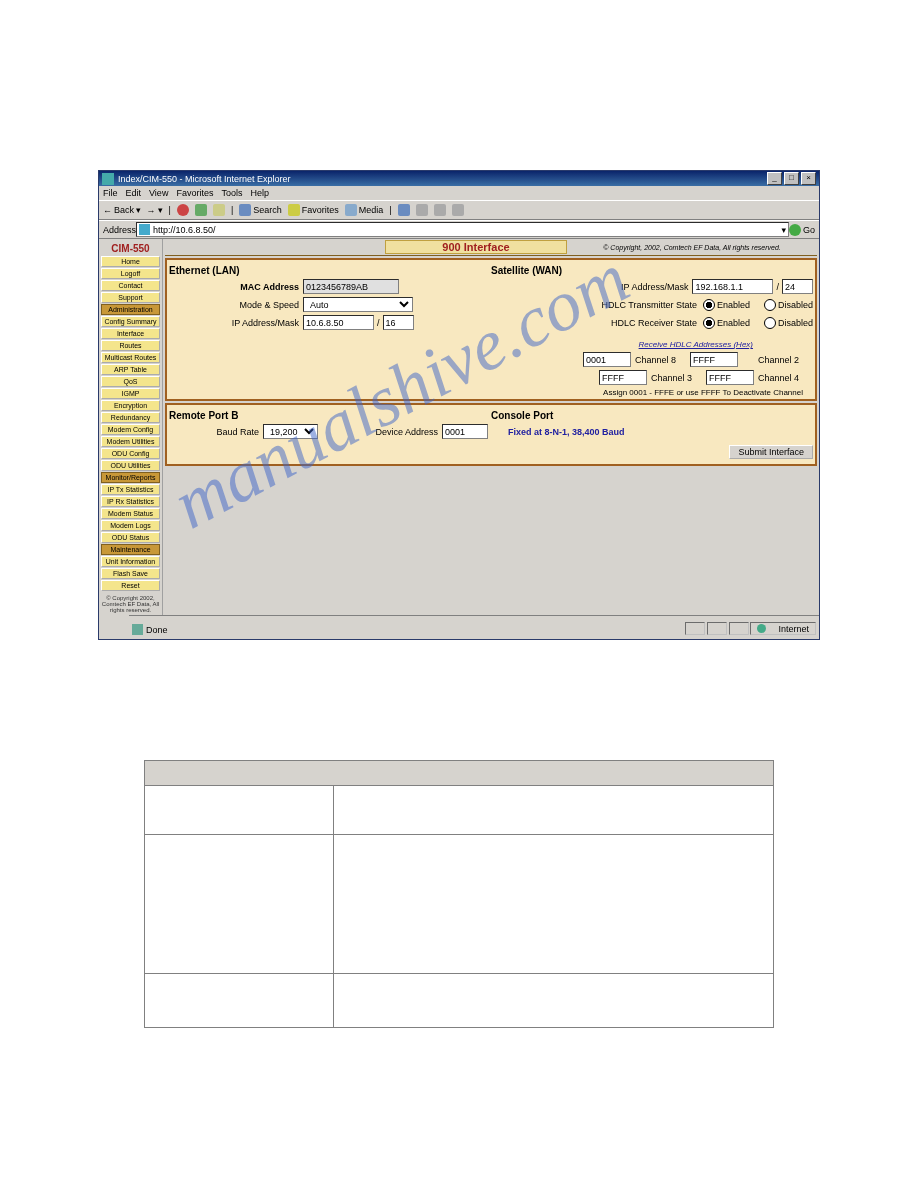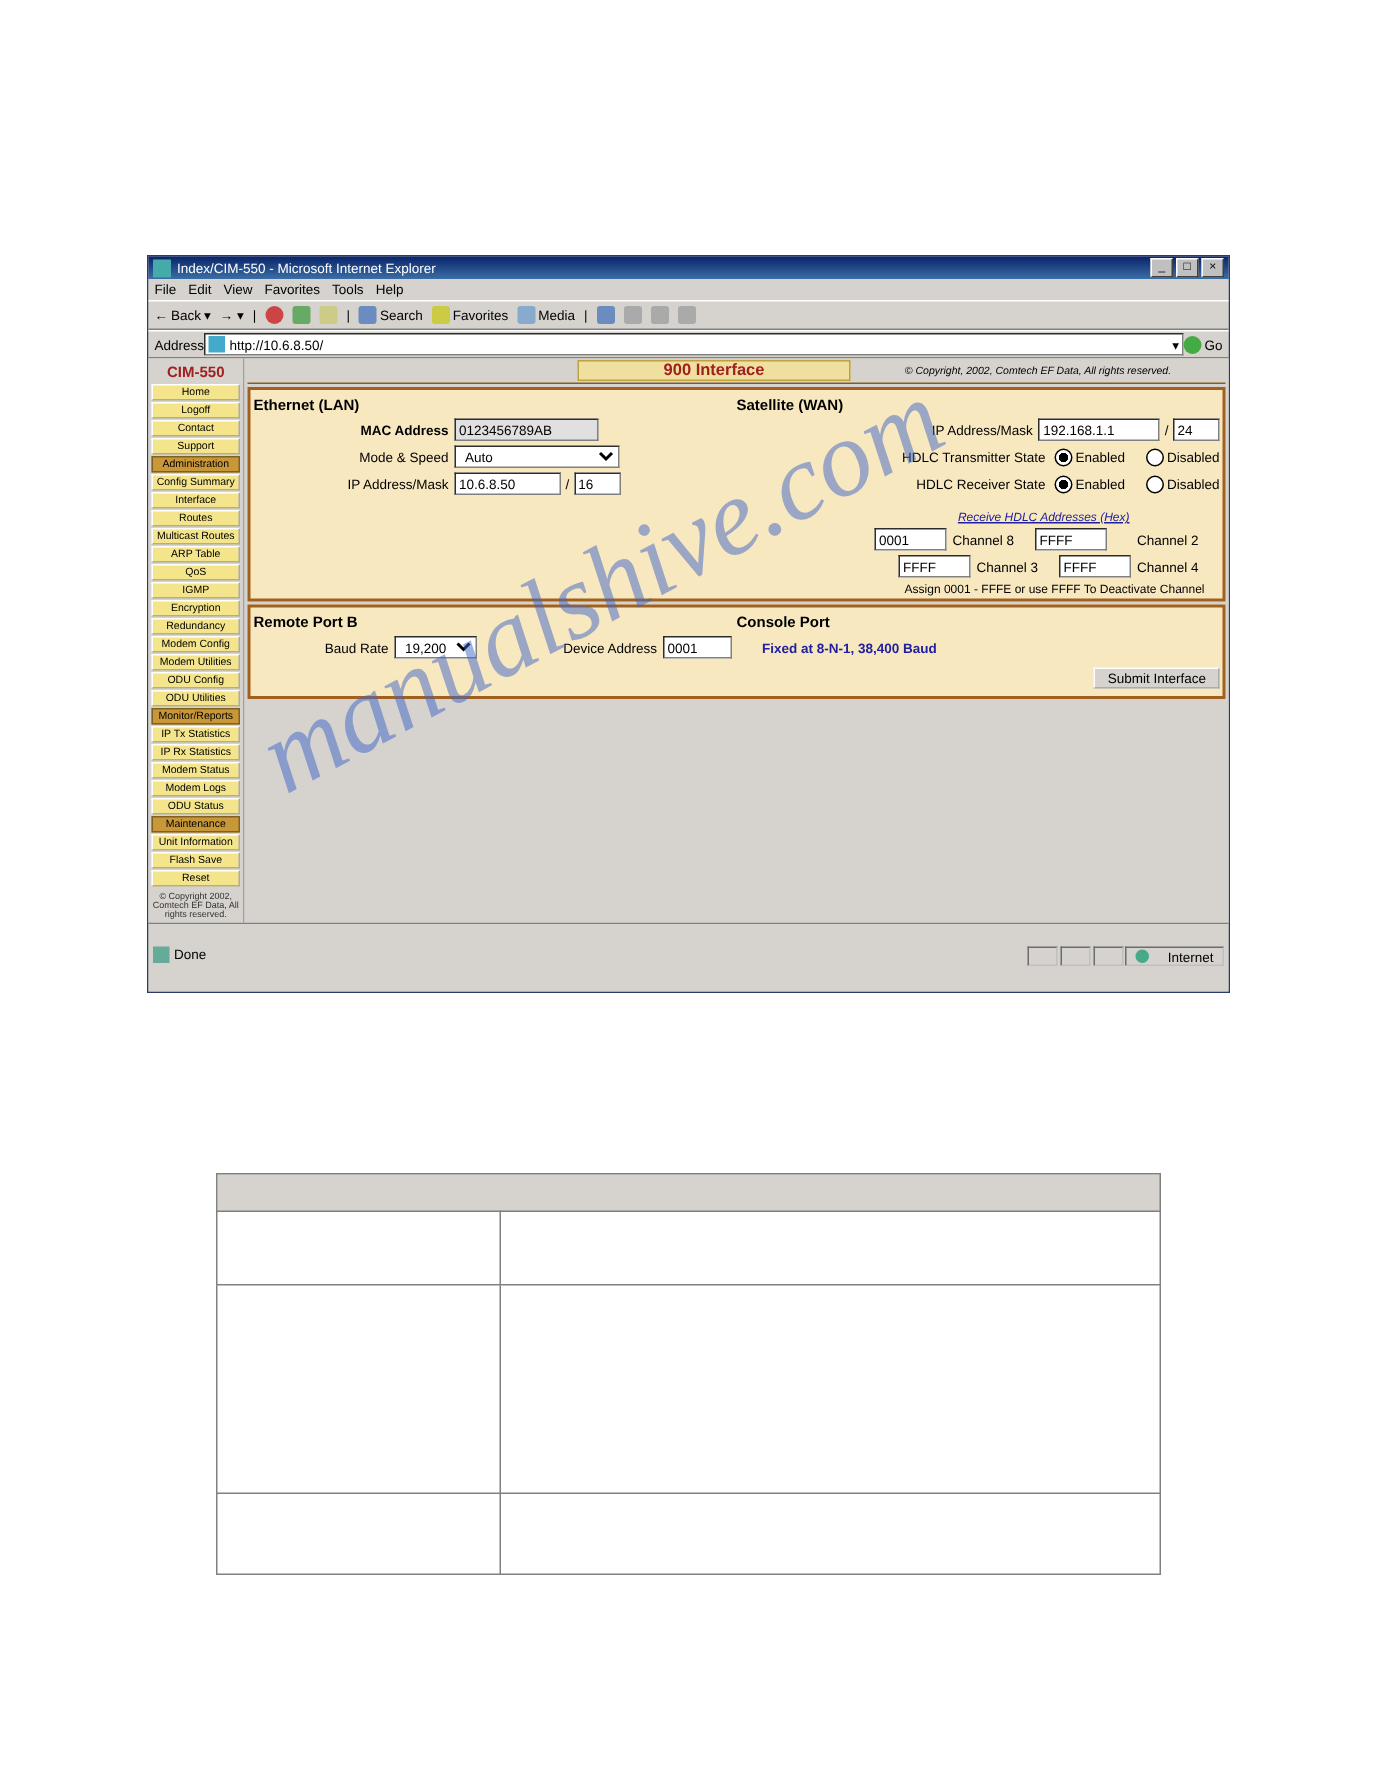--- a/index.html
+++ b/index.html
@@ -34,21 +34,21 @@
 .lbl{text-align:right;padding-right:4px;}
 .inp{background:#fff;border:1px inset #808080;height:13px;font-size:9px;padding:0 2px;}
 select.inp{height:15px;}
 .radio{width:10px;height:10px;border-radius:50%;background:#fff;border:1px solid #000;display:inline-block;vertical-align:middle;margin:0 2px;}
 .radio.on{background:radial-gradient(circle,#000 0 3px,#fff 3px);}
 .link{color:#2020a0;text-decoration:underline;font-size:8px;font-style:italic;}
 .instr{font-size:8px;text-align:center;color:#000;}
 .subhead{font-weight:bold;font-size:10px;margin-top:4px;}
 .console-fixed{color:#2020a0;font-weight:bold;font-size:9px;}
 .submit-btn{background:#d6d3ce;border:1px outset #fff;padding:1px 8px;font-size:9px;cursor:pointer;}
-.statusbar{background:#d6d3ce;border-top:1px solid #808080;height:15px;display:flex;align-items:flex-start;font-size:9px;padding:15px 3px;}
+.statusbar{background:#d6d3ce;border-top:1px solid #808080;height:15px;display:flex;align-items:flex-end;font-size:9px;padding:4px 3px;margin-left:30px;}
 .statusbar .stfill{flex:1;}
 .statusbar .stcell{border:1px inset #c0c0c0;width:18px;height:11px;margin:0 1px;}
 .statusbar .stzone{border:1px inset #c0c0c0;height:11px;padding:0 6px;display:flex;align-items:center;gap:12px;}
 .watermark{position:absolute;left:150px;top:350px;font-size:72px;font-style:italic;color:rgba(60,100,200,0.5);transform:rotate(-28deg);pointer-events:none;font-family:Georgia,serif;}
 .doc-table{width:630px;margin:120px auto 0;border-collapse:collapse;font-size:11px;}
 .doc-table th{background:#d6d3ce;border:1px solid #808080;height:22px;}
 .doc-table td{border:1px solid #808080;padding:4px;vertical-align:top;}
 .doc-table td.c1{width:180px;}
 </style>
 </head>

